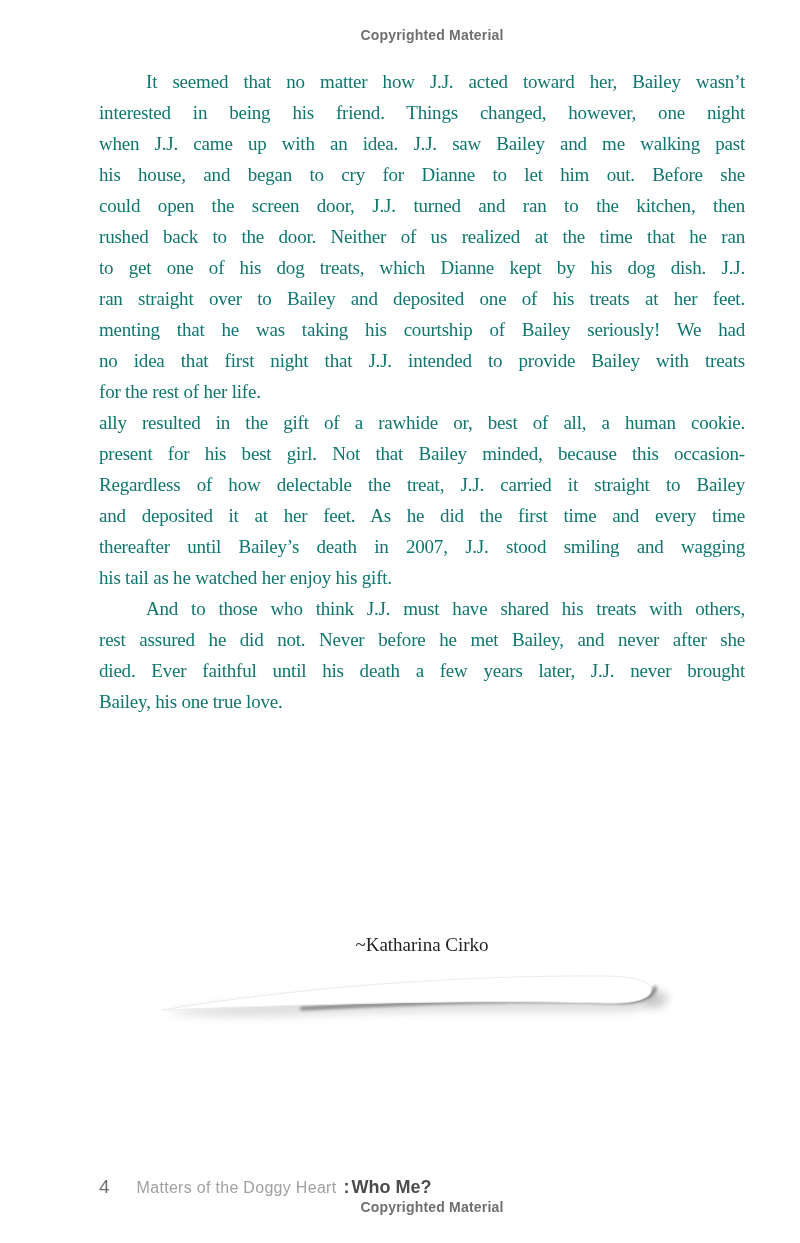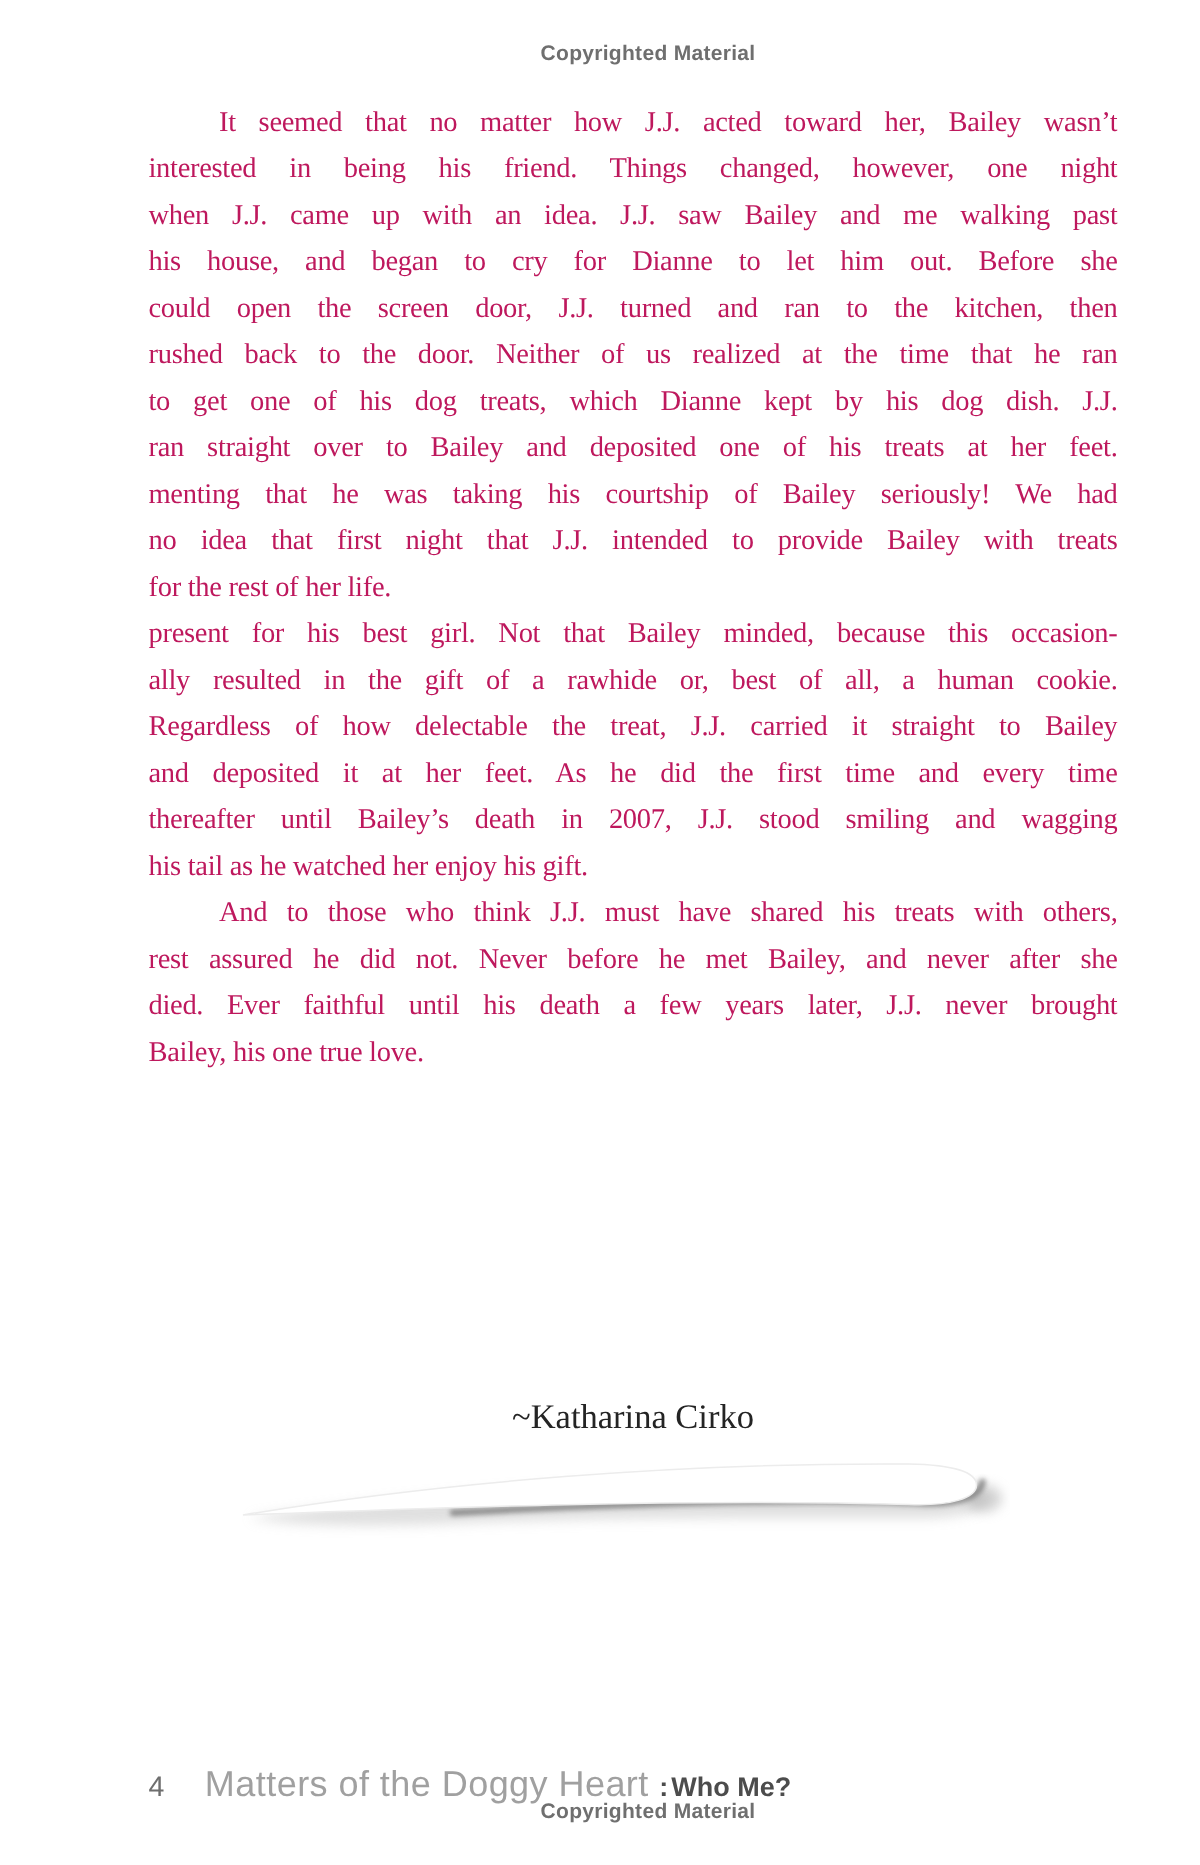--- a/index.html
+++ b/index.html
@@ -11,44 +11,44 @@
   .notice {
     position:absolute; left:0; width:800px; text-align:center;
     font-family:"Liberation Sans","DejaVu Sans",sans-serif;
     font-weight:bold; font-size:14px; color:#6f6f6f; letter-spacing:0.2px;
   }
   .notice-top { top:27px; }
   .notice-bottom { top:1199px; }
 
   .text-column {
     position:absolute; left:67px; top:66px; width:646px;
-    color:#be185d;
+    color:#0f766e;
   }
   .line {
     height:31px; line-height:31px; font-size:19px; letter-spacing:-0.2px;
     text-align:justify; text-align-last:justify; white-space:nowrap; overflow:hidden;
   }
   .line.first { text-indent:47px; }
   .line.last  { text-align-last:left; }
 
   .attribution {
     position:absolute; left:67px; top:929px; width:646px; height:31px;
-    line-height:31px; text-align:center; font-size:23px; color:#242424;
+    line-height:31px; text-align:center; font-size:19px; color:#242424;
   }
 
   .swoosh { position:absolute; left:122px; top:962px; width:520px; height:70px; }
   .swoosh svg { display:block; width:100%; height:100%; }
 
   .footer-line {
     position:absolute; left:67px; top:1176px; width:680px; height:24px;
     font-family:"Liberation Sans","DejaVu Sans",sans-serif;
     display:flex; align-items:baseline; white-space:pre;
   }
   .page-number { font-size:19px; color:#6e6e6e; margin-right:27px; }
-  .book-title  { font-size:24px; color:#a0a0a0; letter-spacing:0.3px; }
+  .book-title  { font-size:16px; color:#a0a0a0; letter-spacing:0.3px; }
   .chapter-part{ font-weight:bold; color:#4c4c4c; font-size:18px; }
   .sep         { margin-left:7px; margin-right:2px; }
 </style>
 </head>
 <body>
 
 <div class="page">
 
   <div class="notice notice-top">Copyrighted Material</div>
 
@@ -57,22 +57,22 @@
       <div class="line">interested in being his friend. Things changed, however, one night</div>
       <div class="line">when J.J. came up with an idea. J.J. saw Bailey and me walking past</div>
       <div class="line">his house, and began to cry for Dianne to let him out. Before she</div>
       <div class="line">could open the screen door, J.J. turned and ran to the kitchen, then</div>
       <div class="line">rushed back to the door. Neither of us realized at the time that he ran</div>
       <div class="line">to get one of his dog treats, which Dianne kept by his dog dish. J.J.</div>
       <div class="line">ran straight over to Bailey and deposited one of his treats at her feet.</div>
       <div class="line">menting that he was taking his courtship of Bailey seriously! We had</div>
       <div class="line">no idea that first night that J.J. intended to provide Bailey with treats</div>
       <div class="line last">for the rest of her life.</div>
+      <div class="line">ally resulted in the gift of a rawhide or, best of all, a human cookie.</div>
       <div class="line">present for his best girl. Not that Bailey minded, because this occasion-</div>
-      <div class="line">ally resulted in the gift of a rawhide or, best of all, a human cookie.</div>
       <div class="line">Regardless of how delectable the treat, J.J. carried it straight to Bailey</div>
       <div class="line">and deposited it at her feet. As he did the first time and every time</div>
       <div class="line">thereafter until Bailey’s death in 2007, J.J. stood smiling and wagging</div>
       <div class="line last">his tail as he watched her enjoy his gift.</div>
       <div class="line first">And to those who think J.J. must have shared his treats with others,</div>
       <div class="line">rest assured he did not. Never before he met Bailey, and never after she</div>
       <div class="line">died. Ever faithful until his death a few years later, J.J. never brought</div>
       <div class="line last">Bailey, his one true love.</div>
     </div>
 

